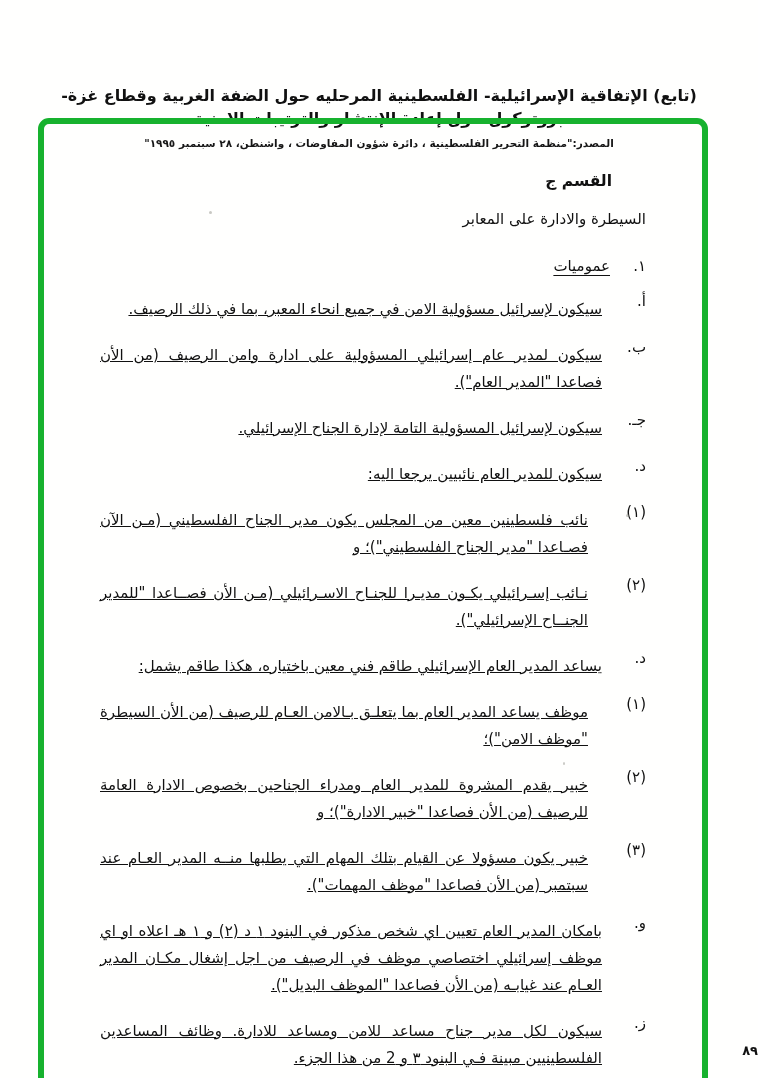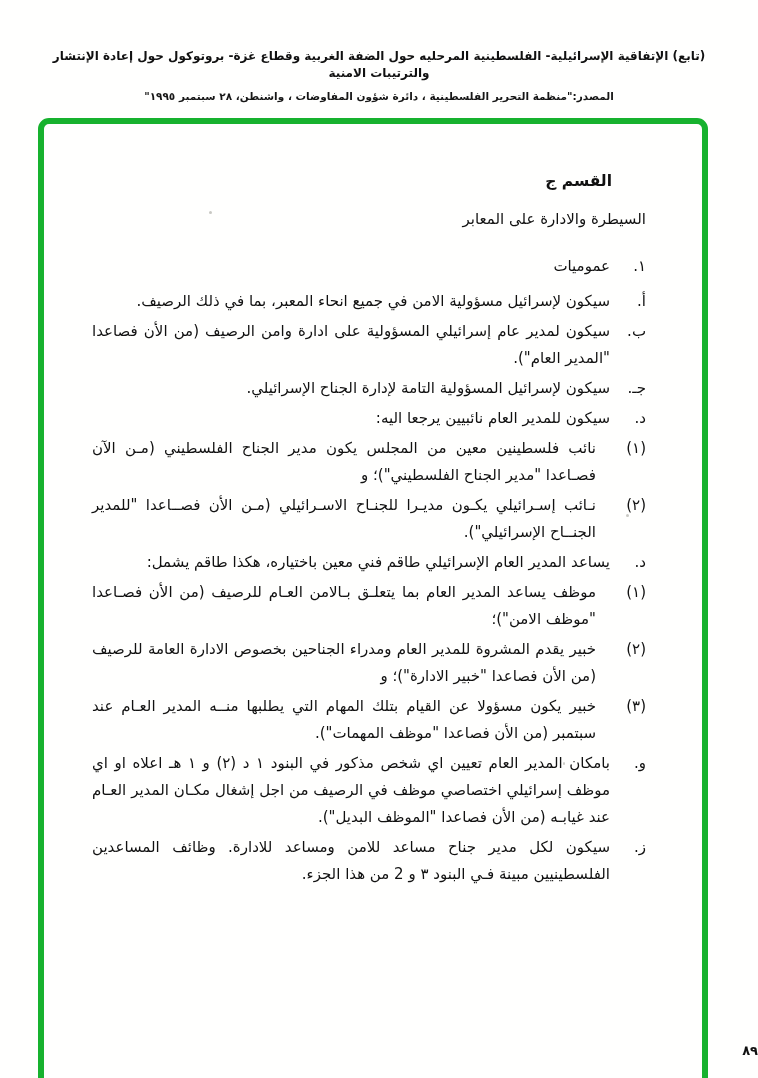--- a/index.html
+++ b/index.html
@@ -14,24 +14,25 @@
   }
   .doc-header {
     position: absolute;
     top: 48px;
     left: 22px;
     right: 22px;
     text-align: center;
     direction: rtl;
   }
   .doc-title {
-    font-size: 12px;
+    font-size: 16px;
     font-weight: bold;
     line-height: 1.45;
     letter-spacing: 0px;
+    margin-top: 36px;
   }
   .doc-source {
     margin-top: 7px;
     font-size: 10.5px;
     font-weight: bold;
     color: #161616;
   }
   .frame {
     position: absolute;
     left: 38px;
@@ -57,39 +58,40 @@
   }
   .section-subheading {
     font-size: 15px;
     margin: 0 0 20px 0;
   }
   .list-title-row {
     display: flex;
     margin-bottom: 8px;
   }
   .list-title-row .lbl { width: 36px; flex: 0 0 36px; }
-  .list-title { text-underline-offset: 4px; }
+  .list-title { text-decoration: underline; text-underline-offset: 4px; }
   .item {
     display: flex;
     align-items: flex-start;
     margin-bottom: 3px;
   }
   .item .lbl {
     flex: 0 0 36px;
     width: 36px;
   }
   .item.lvl3 .lbl {
     flex: 0 0 50px;
     width: 50px;
   }
   .item .txt {
     flex: 1;
-    margin: 0;
+    margin: 8px;
     text-align: justify;
     text-justify: inter-word;
+    text-decoration: underline;
   }
   .page-number {
     position: absolute;
     left: 0;
     right: 0;
     top: 1043px;
     font-size: 13px;
     font-weight: bold;
     direction: rtl;
   }
@@ -154,21 +156,21 @@
         <p class="txt">نـائب إسـرائيلي يكـون مديـرا للجنـاح الاسـرائيلي (مـن الأن فصــاعدا "للمدير الجنــاح الإسرائيلي").</p>
       </div>
 
       <div class="item lvl2">
         <span class="lbl">د.</span>
         <p class="txt">يساعد المدير العام الإسرائيلي طاقم فني معين باختياره، هكذا طاقم يشمل:</p>
       </div>
 
       <div class="item lvl3">
         <span class="lbl">(١)</span>
-        <p class="txt">موظف يساعد المدير العام بما يتعلـق بـالامن العـام للرصيف (من الأن فصـاعدا "موظف الامن")؛</p>
+        <p class="txt">موظف يساعد المدير العام بما يتعلـق بـالامن العـام للرصيف (من الأن السيطرة "موظف الامن")؛</p>
       </div>
 
       <div class="item lvl3">
         <span class="lbl">(٢)</span>
         <p class="txt">خبير يقدم المشروة للمدير العام ومدراء الجناحين بخصوص الادارة العامة  للرصيف (من الأن فصاعدا "خبير الادارة")؛ و</p>
       </div>
 
       <div class="item lvl3">
         <span class="lbl">(٣)</span>
         <p class="txt">خبير يكون مسؤولا عن القيام بتلك المهام التي يطلبها منــه المدير العـام عند سبتمبر (من الأن فصاعدا "موظف المهمات").</p>

